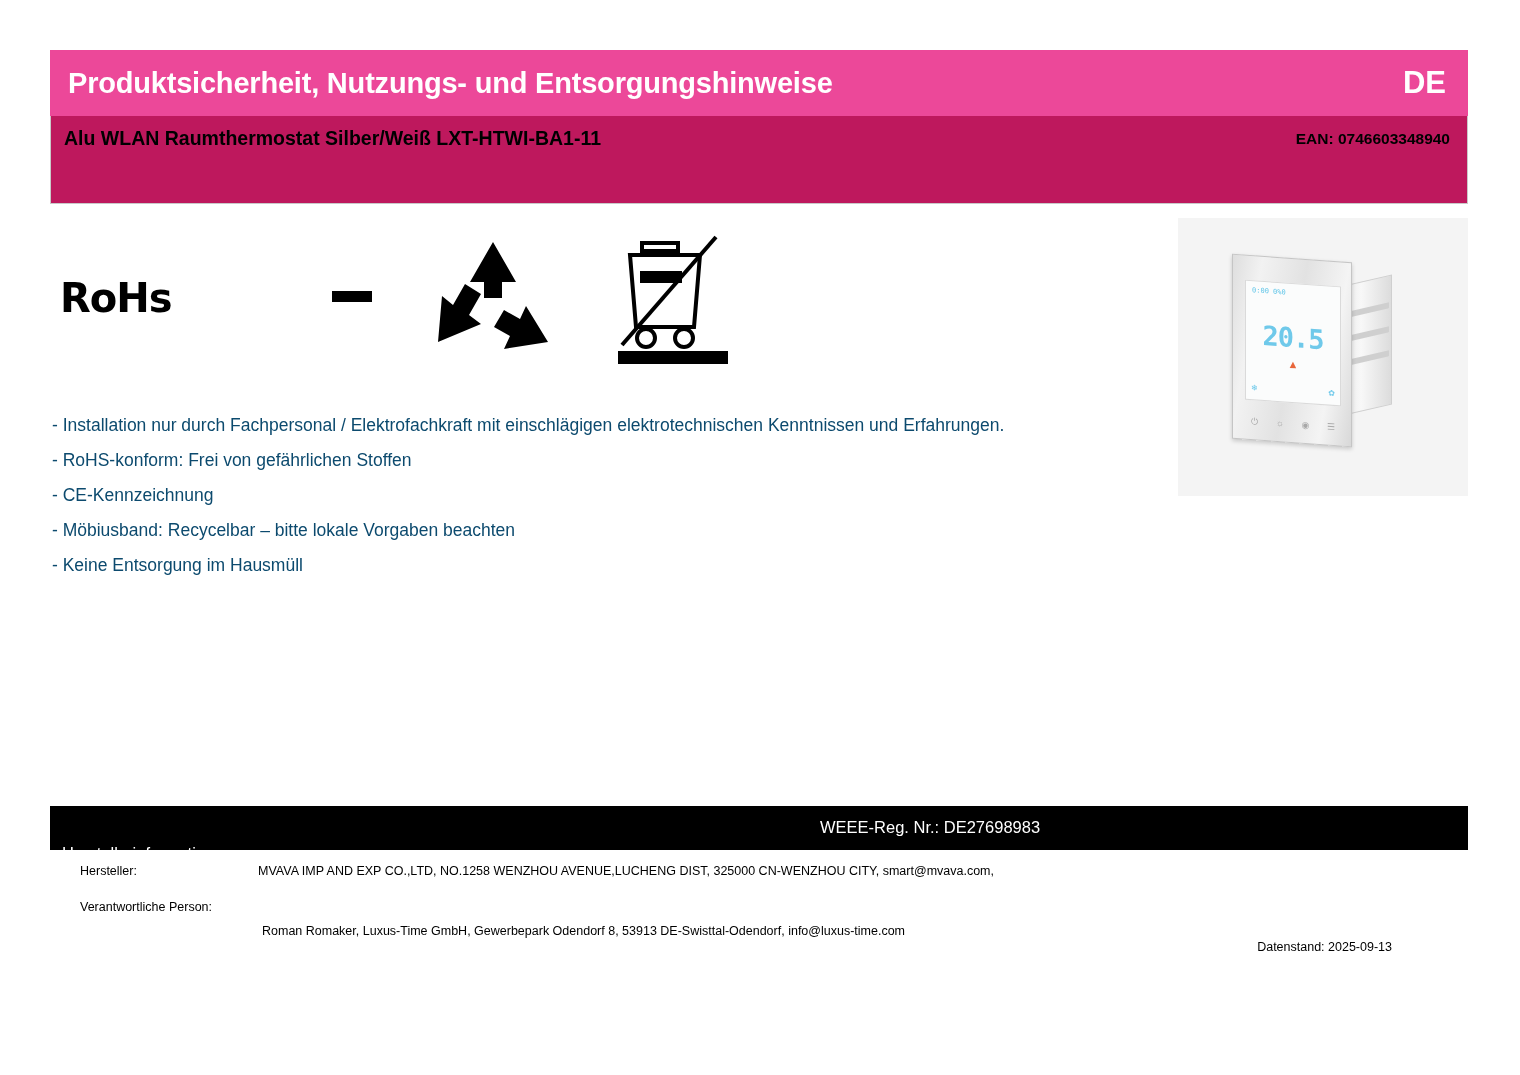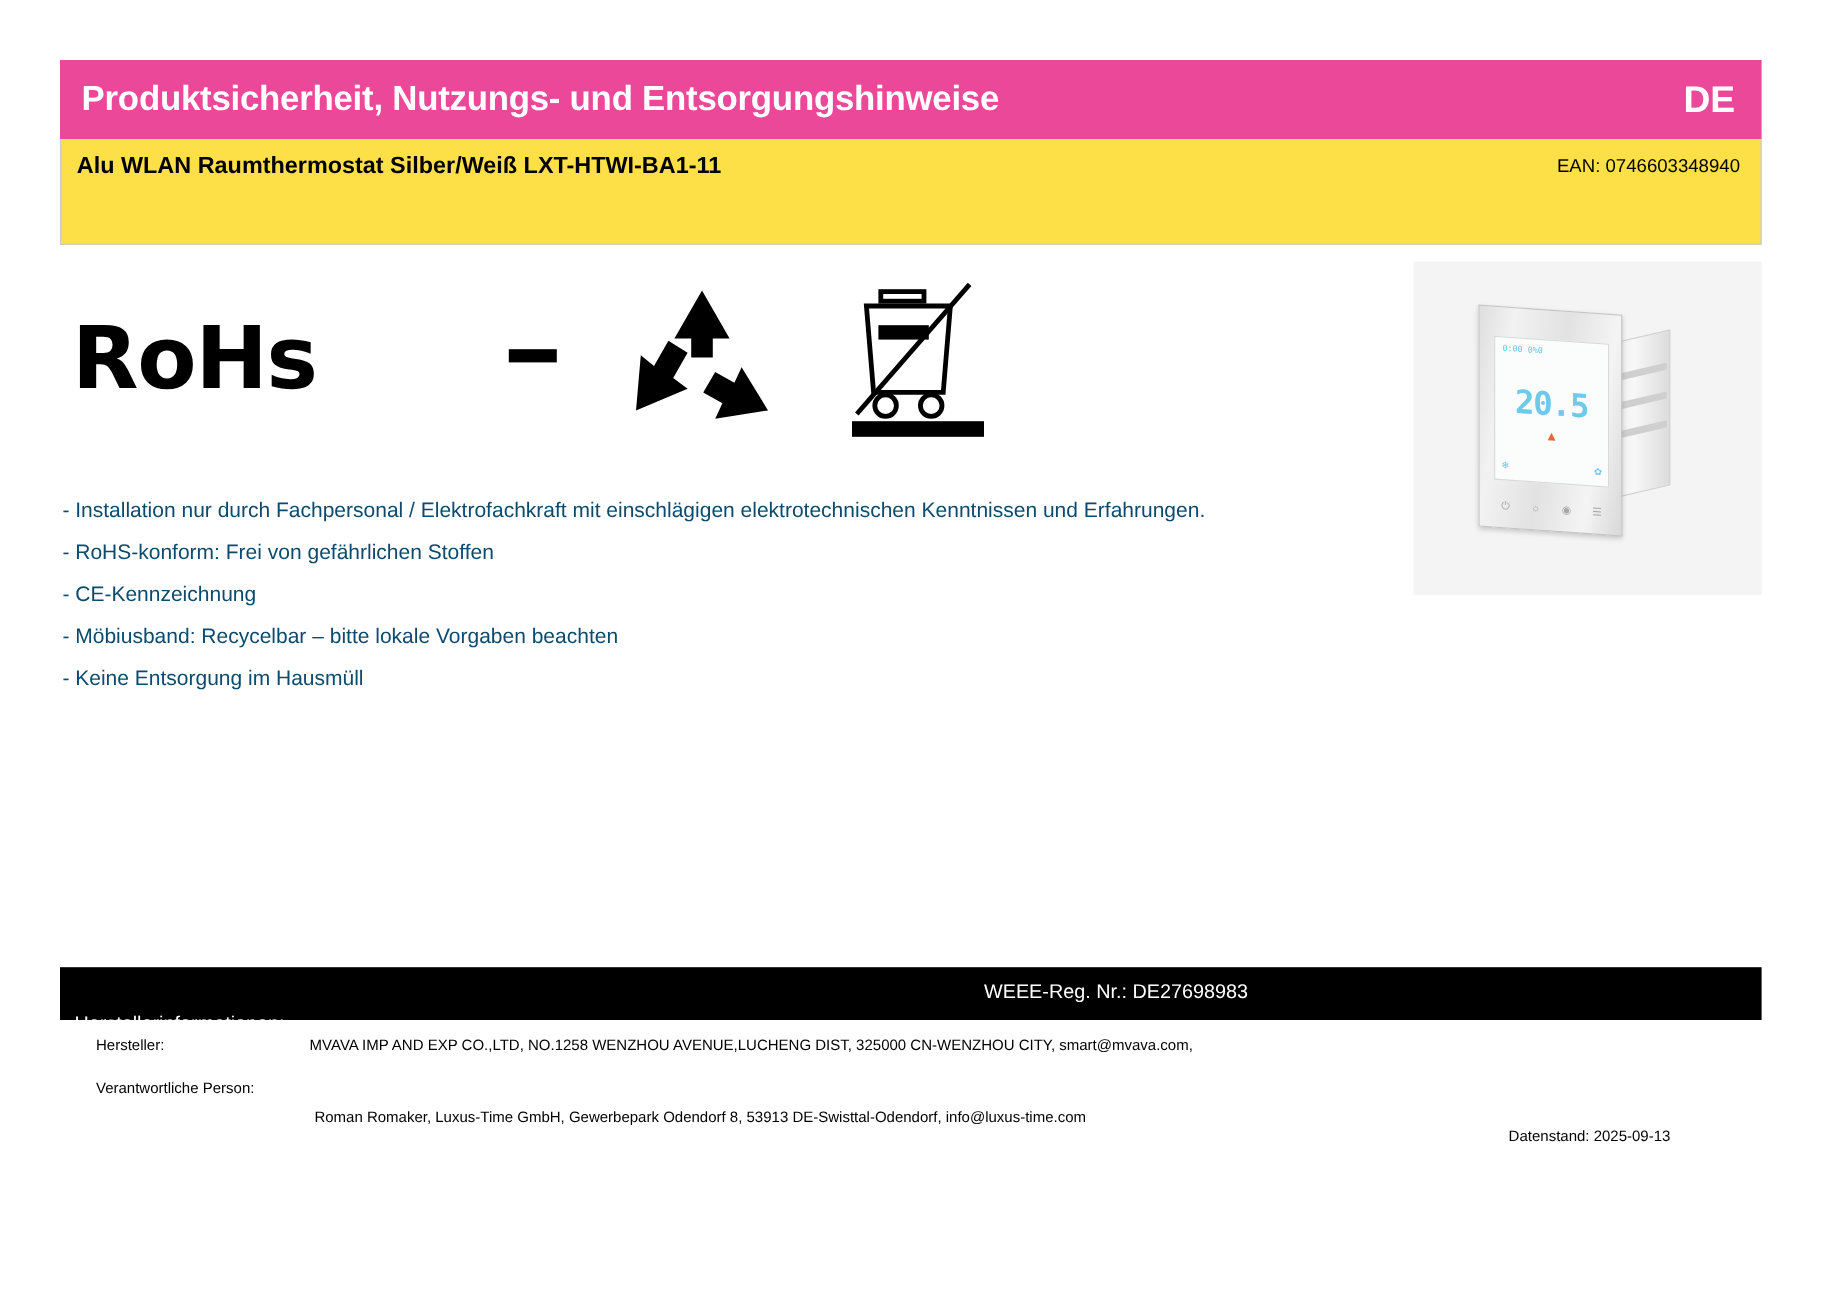--- a/index.html
+++ b/index.html
@@ -49,56 +49,56 @@
     font-weight: bold;
     padding-right: 4px;
   }
 
   .subheader-bar {
     position: absolute;
     left: 50px;
     top: 116px;
     width: 1418px;
     height: 88px;
-    background: #fde047;
+    background: #be185d;
     border: 1px solid #c9c9c9;
     border-top: none;
     box-sizing: border-box;
   }
   .subheader-title {
     position: absolute;
     left: 13px;
     top: 11px;
     font-size: 19.5px;
     font-weight: bold;
     color: #000000;
     white-space: nowrap;
   }
   .subheader-ean {
     position: absolute;
     right: 17px;
     top: 14px;
     font-size: 15.5px;
-    font-weight: normal;
+    font-weight: bold;
     color: #000000;
     white-space: nowrap;
   }
 
   
   .symbols {
     position: absolute;
     left: 60px;
     top: 218px;
     height: 160px;
     display: flex;
     align-items: center;
     gap: 38px;
   }
   .rohs-text {
-    font-size: 72px;
+    font-size: 40px;
     font-weight: bold;
     font-family: "DejaVu Sans", sans-serif;
     letter-spacing: -1px;
     line-height: 1;
     margin-right: 18px;
   }
   .ce-mark { display: block; }
   .recycle-mark { display: block; margin-left: 12px;}
   .weee-mark { display: block; margin-left: 20px;}
 

